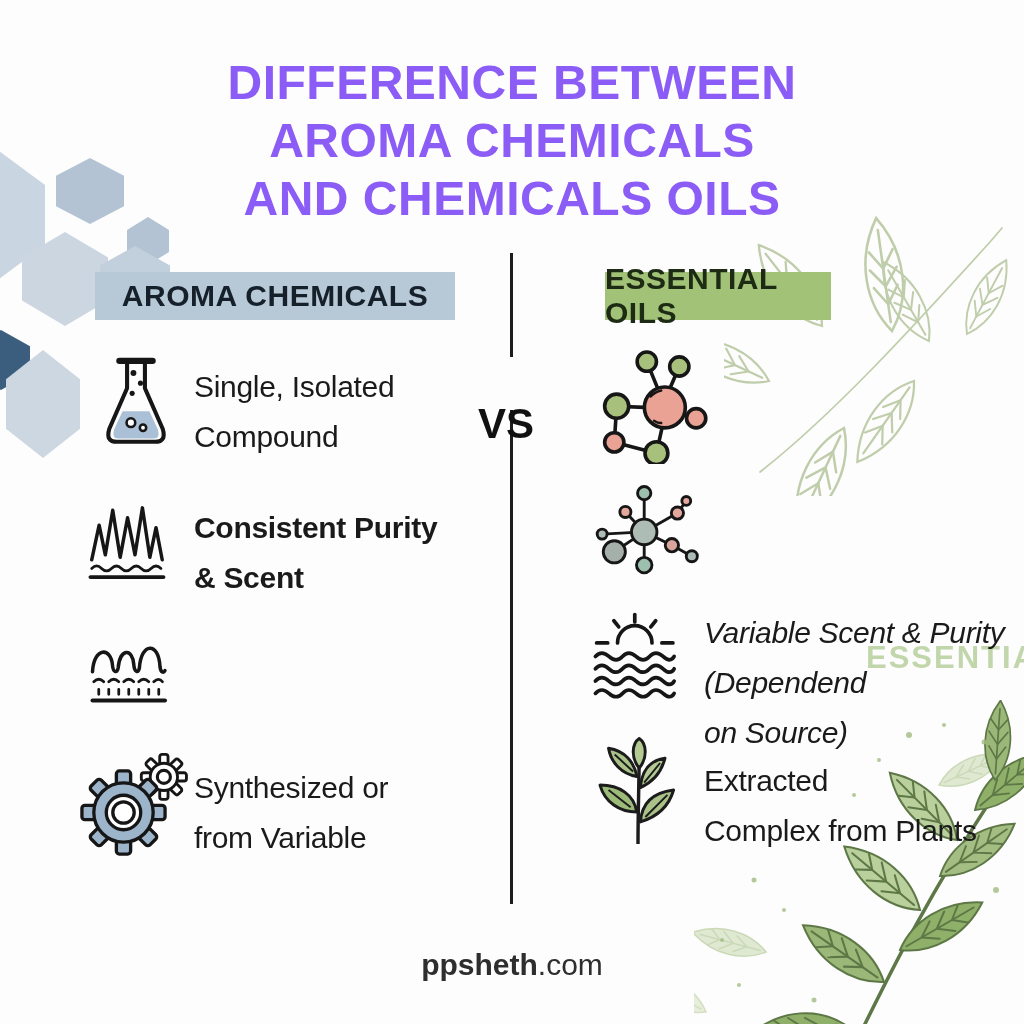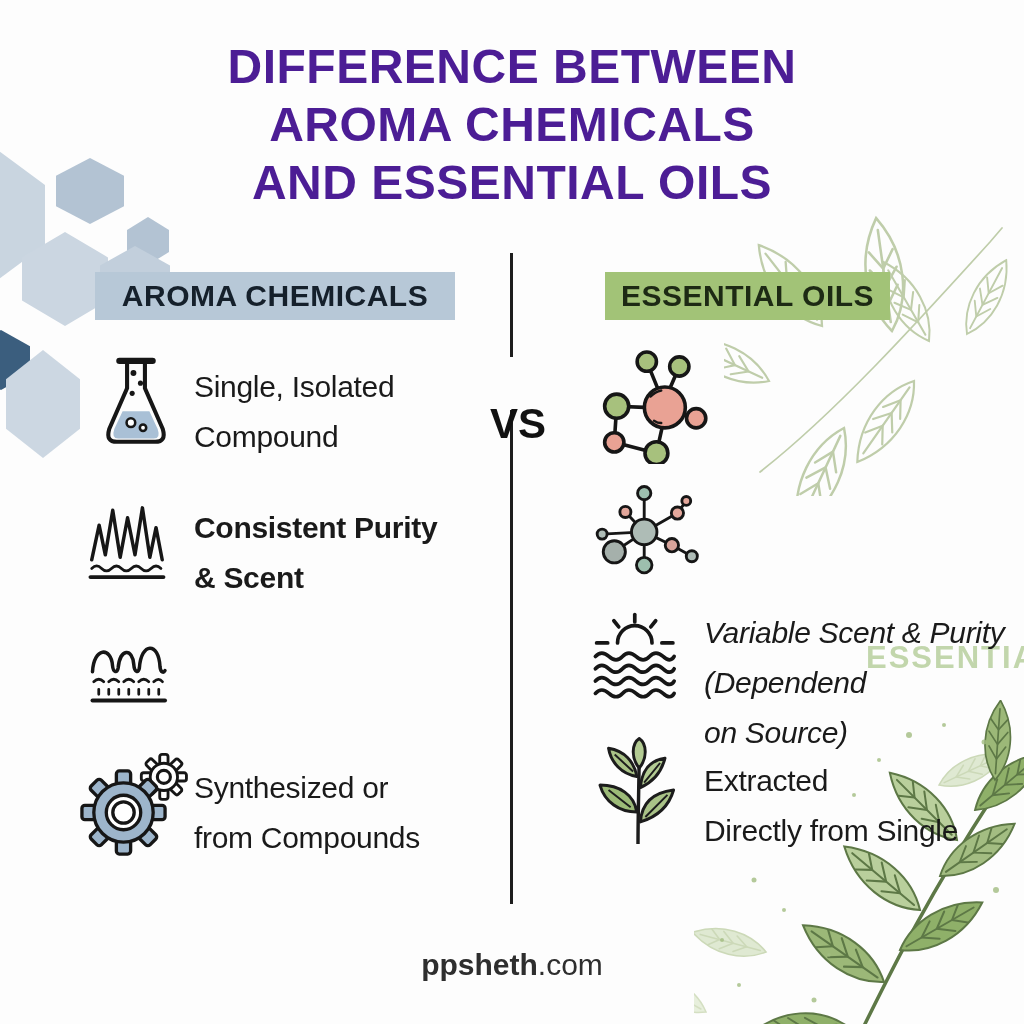--- a/index.html
+++ b/index.html
@@ -17,33 +17,33 @@
   .hex5{left:-28px;top:330px;width:58px;height:60px;background:#3b5e7e;}
   .hex6{left:6px;top:350px;width:74px;height:108px;background:#ccd7e2;}
   .branch-top{position:absolute;left:724px;top:166px;z-index:1;}
   .branch-bottom{position:absolute;left:694px;top:700px;z-index:1;}
   .watermark{
     position:absolute;left:866px;top:640px;z-index:2;font-weight:700;font-size:31px;
     letter-spacing:2px;color:#9cbd77;opacity:.6;white-space:nowrap;
   }
   
   .title{
-    position:absolute;left:0;right:0;top:38px;margin:0;text-align:center;z-index:3;
-    font-size:48px;line-height:58px;font-weight:700;color:#4c1d95;letter-spacing:.5px;
+    position:absolute;left:0;right:0;top:38px;margin:16px;text-align:center;z-index:3;
+    font-size:48px;line-height:58px;font-weight:700;color:#8b5cf6;letter-spacing:.5px;
   }
   
   .badge{position:absolute;z-index:3;display:flex;align-items:center;justify-content:center;
     height:48px;font-weight:700;font-size:30px;letter-spacing:.5px;color:#15202b;}
   .badge-left{left:95px;top:272px;width:360px;background:#b7c8d7;}
-  .badge-right{left:605px;top:272px;width:285px;background:#a2c377;color:#1d2a14;}
+  .badge-right{left:605px;top:272px;width:226px;background:#a2c377;color:#1d2a14;}
   
   .vline{position:absolute;left:510px;width:3px;background:#1d1d1d;z-index:3;}
   .vline1{top:253px;height:104px;}
   .vline2{top:410px;height:494px;}
-  .vs{position:absolute;left:478px;top:400px;width:68px;text-align:right;z-index:3;
+  .vs{position:absolute;left:478px;top:400px;width:68px;text-align:left;z-index:3;
     font-size:42px;font-weight:700;color:#111;}
   
   .icon{position:absolute;z-index:3;}
   .item-text{position:absolute;z-index:3;font-size:30px;line-height:50px;color:#1a1a1a;
     white-space:pre-line;letter-spacing:-.3px;}
   .l1i{left:96px;top:350px;}  .l1t{left:194px;top:362px;}
   .l2i{left:88px;top:500px;}  .l2t{left:194px;top:503px;font-weight:bold;}
   .l3i{left:90px;top:630px;}  .l3t{left:194px;top:633px;}
   .l4i{left:76px;top:750px;}  .l4t{left:194px;top:763px;}
   .r1i{left:584px;top:346px;}
@@ -128,21 +128,21 @@
       <circle cx="135" cy="255" r="1.8"></circle>
         <circle cx="28" cy="240" r="2"></circle>
     </g>
   </svg>
 
   <div class="watermark">ESSENTIAL</div>
 
   <h1 class="title">
     <span>DIFFERENCE BETWEEN</span><br>
     <span>AROMA CHEMICALS</span><br>
-    <span>AND ESSENTIAL OILS</span>
+    <span>AND CHEMICALS OILS</span>
   </h1>
 
   <div class="badge badge-left">AROMA CHEMICALS</div>
   <div class="badge badge-right">ESSENTIAL OILS</div>
 
   <div class="vline vline1"></div>
   <div class="vline vline2"></div>
   <div class="vs">VS</div>
 
   <svg class="icon l1i" width="80" height="102" viewBox="0 0 62 80">
@@ -204,21 +204,21 @@
         <rect x="34" y="17" width="12" height="12" rx="2.5" transform="rotate(225,40,52)"></rect>
         <rect x="34" y="17" width="12" height="12" rx="2.5" transform="rotate(270,40,52)"></rect>
         <rect x="34" y="17" width="12" height="12" rx="2.5" transform="rotate(315,40,52)"></rect>
       </g>
       <circle cx="40" cy="52" r="25"></circle>
       <circle cx="40" cy="52" r="14.5" fill="#ffffff"></circle>
       <circle cx="40" cy="52" r="9" fill="#ffffff"></circle>
     </g>
   </svg>
   <div class="item-text l4t">Synthesized or
-from Compounds</div>
+from Variable</div>
 
   <svg class="icon r1i" width="128" height="118" viewBox="0 0 106 98">
     <g class="ink" stroke-width="3">
       <line x1="52" y1="13" x2="63" y2="40"></line>
       <line x1="79" y1="17" x2="70" y2="38"></line>
       <line x1="67" y1="51" x2="93" y2="60"></line>
       <line x1="27" y1="50" x2="50" y2="51"></line>
       <line x1="27" y1="50" x2="25" y2="80"></line>
       <line x1="25" y1="80" x2="60" y2="89"></line>
       <line x1="60" y1="89" x2="66" y2="62"></line>
@@ -285,19 +285,19 @@
       <path d="M39,88 C39,60 40,35 40,8" fill="none" stroke-width="2.8"></path>
       <path d="M40,26 C33,18 34,6 40,2 C46,6 47,18 40,26 Z" fill="#b3cb93"></path>
       <path d="M38,33 C26,31 17,22 15,10 C28,12 36,21 38,33 Z" fill="#a9c287"></path>
       <path d="M41,42 C50,38 58,30 61,18 C48,20 42,28 41,42 Z" fill="#b3cb93"></path>
       <path d="M38,62 C24,62 12,54 8,40 C24,40 36,48 38,62 Z" fill="#9cba78"></path>
       <path d="M41,70 C54,66 64,58 68,44 C52,46 42,54 41,70 Z" fill="#a9c287"></path>
       <path d="M35,29 L20,15 M44,38 L57,22 M33,58 L15,44 M45,66 L63,48" fill="none" stroke-width="1.6"></path>
     </g>
   </svg>
   <div class="item-text r4t">Extracted
-Directly from Single</div>
+Complex from Plants</div>
 
   <div class="footer">
     <span class="b">ppsheth</span><span>.com</span>
   </div>
 
 </div>
 
 </body></html>

